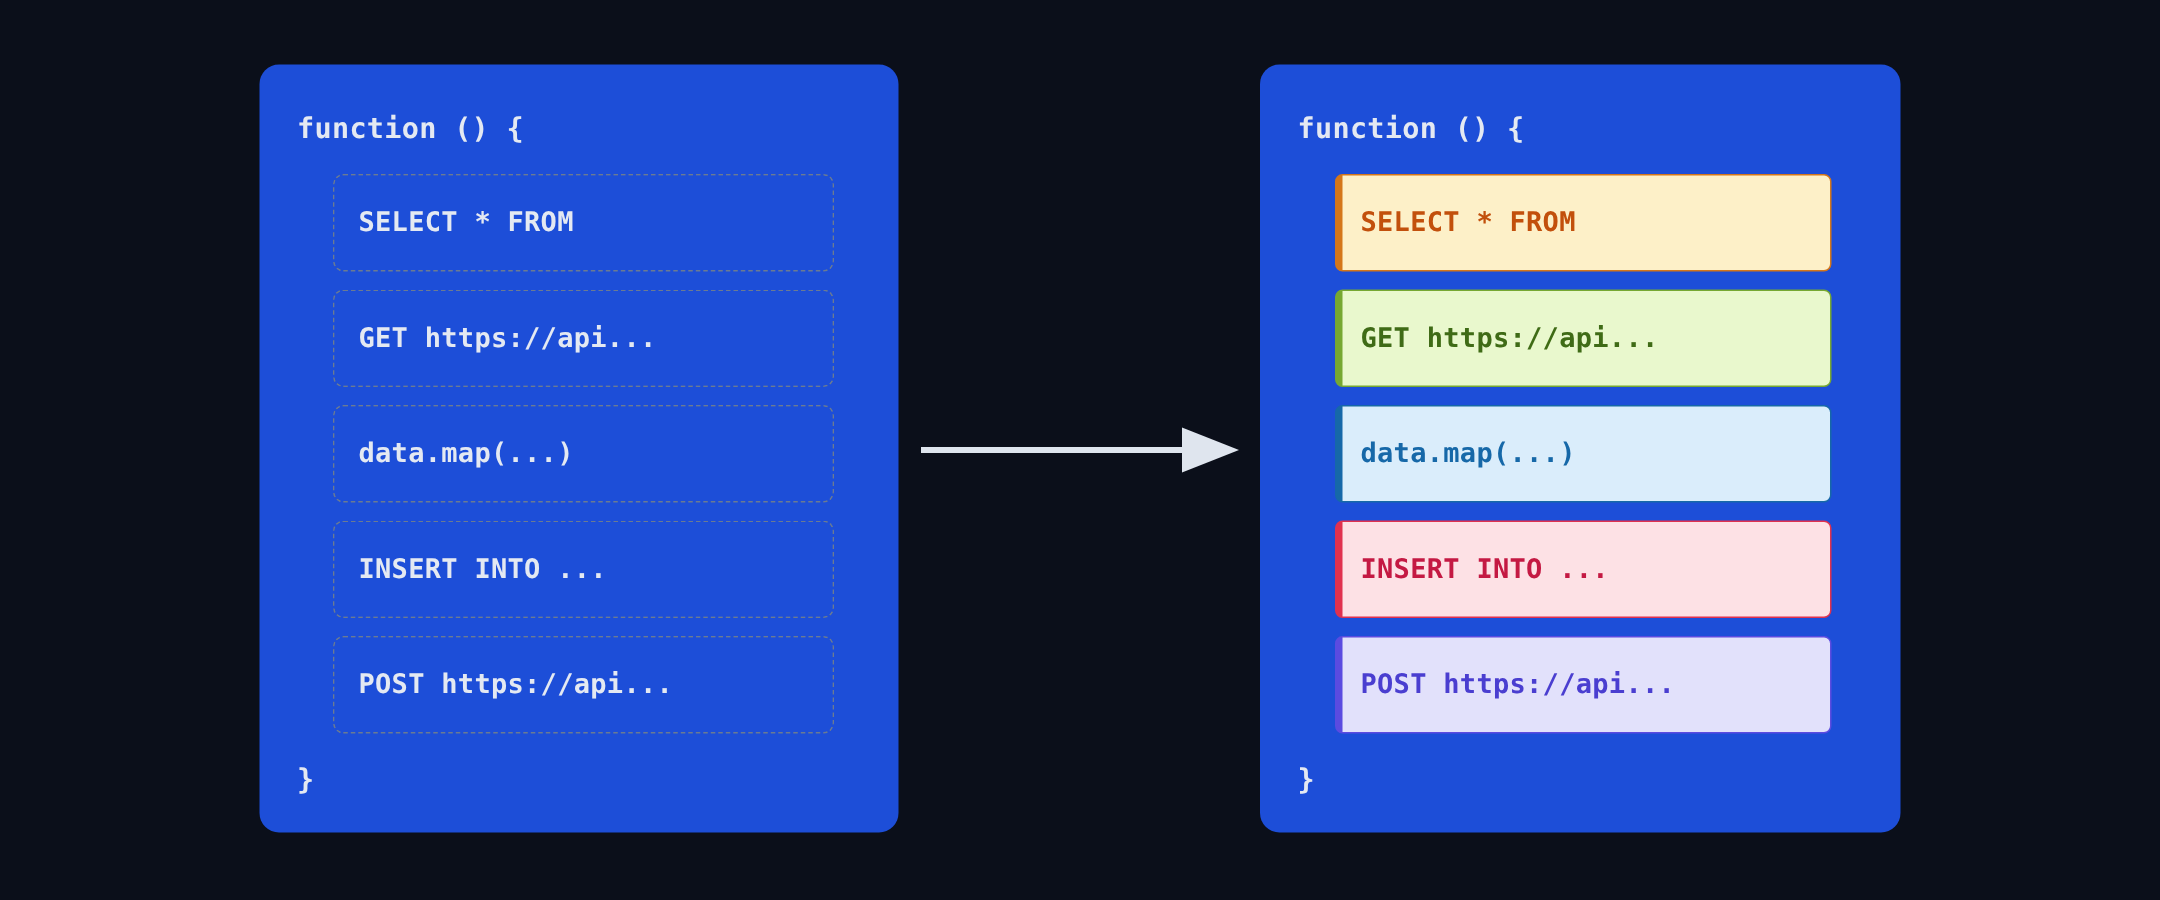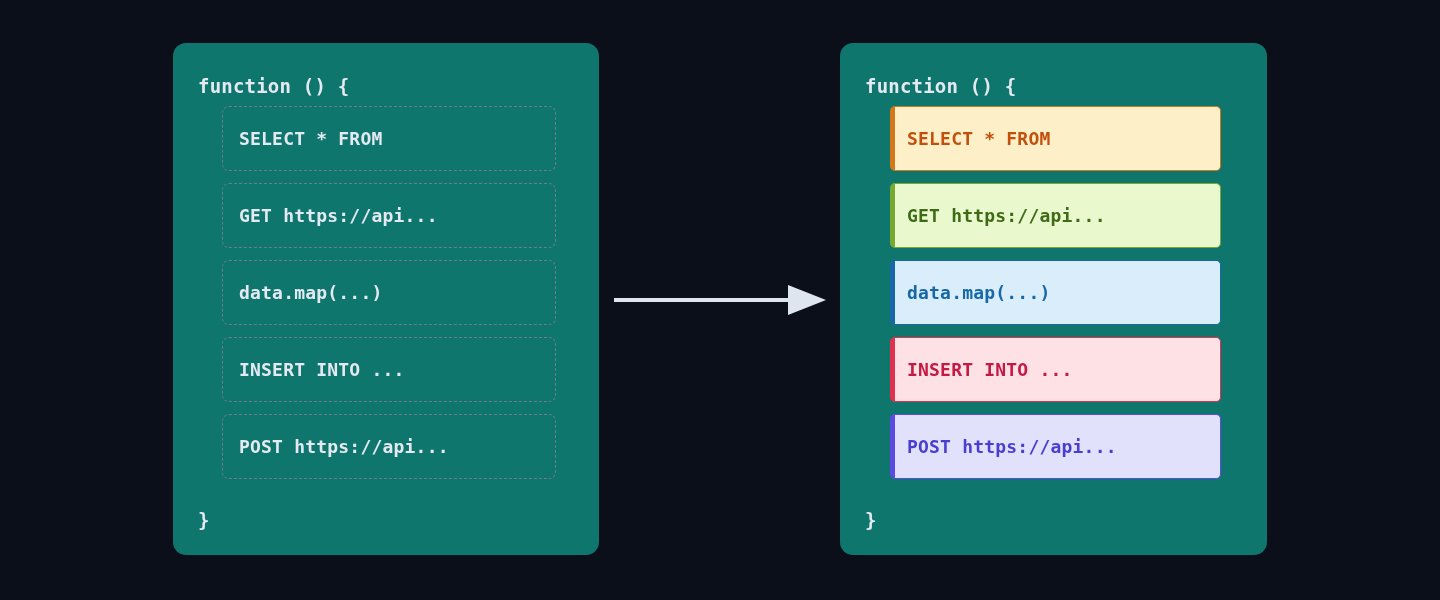--- a/index.html
+++ b/index.html
@@ -20,21 +20,21 @@
   #canvas {
     position: absolute;
     left: 0; top: 0;
     width: 1440px;
     height: 600px;
   }
 
   
   .panel {
     position: absolute;
-    background: #0f766e;
+    background: #1d4ed8;
     border-radius: 13px;
   }
 
   #panel-before {
     left: 173px;
     top: 43px;
     width: 426px;
     height: 512px;
   }
 
@@ -55,21 +55,21 @@
     letter-spacing: 0.2px;
     white-space: pre;
   }
 
   .code-open  { top: 32px; }
   .code-close { top: 466px; }
 
   
   .rows {
     position: absolute;
-    top: 63px;
+    top: 73px;
   }
 
   #rows-before {
     left: 49px;
     width: 334px;
   }
 
   #rows-after {
     left: 50px;
     width: 331px;

